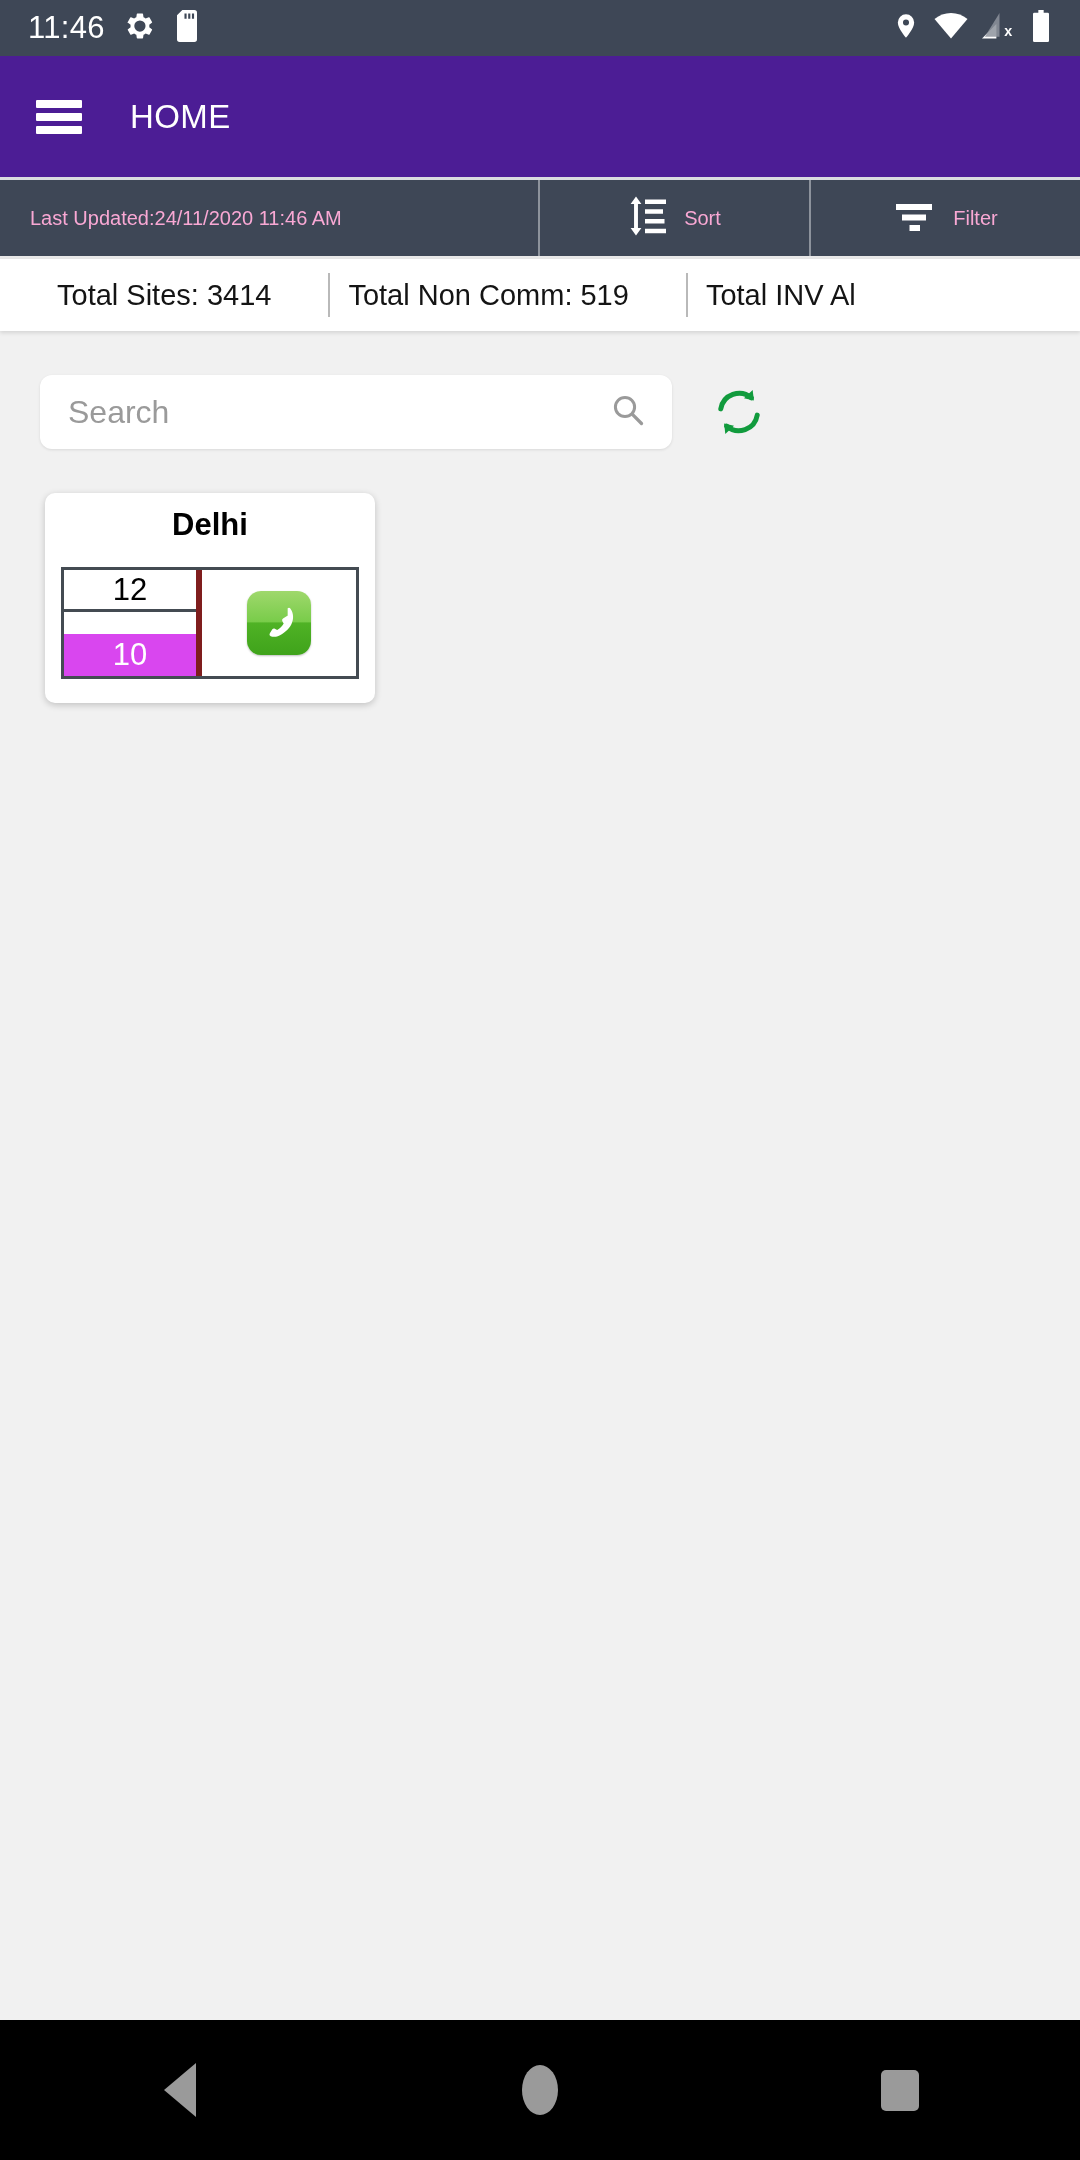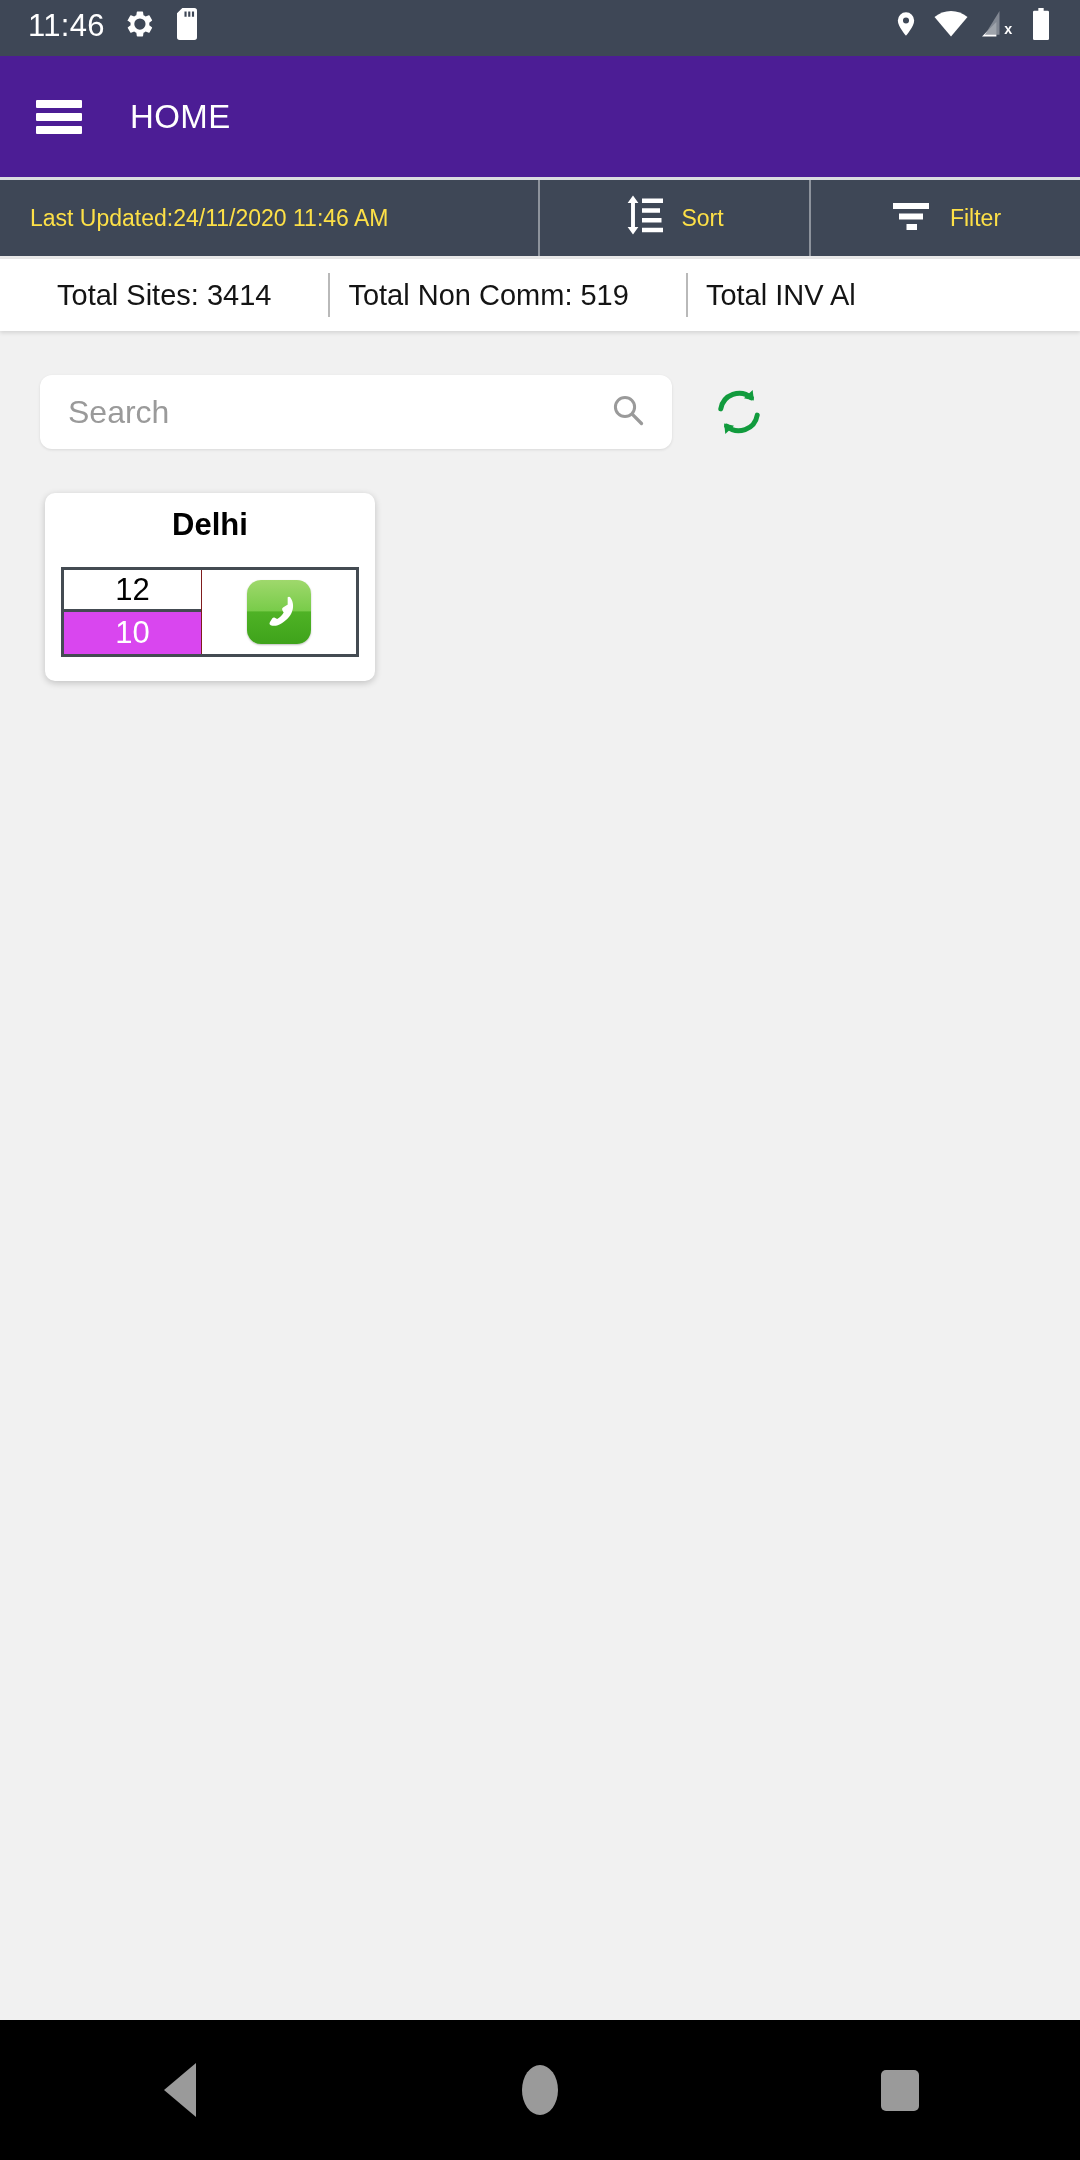--- a/index.html
+++ b/index.html
@@ -13,22 +13,22 @@
     font-family: "Liberation Sans", sans-serif;
     overflow: hidden;
     position: relative;
   }
 
   
   .status-bar {
     height: 56px;
     background: #3e4756;
     display: flex;
-    align-items: flex-start;
-    padding: 8px 28px;
+    align-items: center;
+    padding: 0 28px;
     box-sizing: border-box;
     gap: 22px;
   }
   .status-left {
     display: flex;
     align-items: center;
     gap: 20px;
   }
   .status-time {
     color: #ffffff;
@@ -79,22 +79,22 @@
     height: 76px;
     background: #3e4756;
     display: flex;
     align-items: stretch;
     border-bottom: 3px solid #e8e8e8;
   }
   .sub-item {
     display: flex;
     align-items: center;
     justify-content: center;
-    color: #fde047;
-    font-size: 23px;
+    color: #f9a8d4;
+    font-size: 20px;
     box-sizing: border-box;
   }
   .sub-updated {
     flex: 0 0 540px;
     justify-content: flex-start;
     padding-left: 30px;
     border-right: 2px solid #8d939c;
   }
   .sub-sort {
     flex: 1;
@@ -201,21 +201,22 @@
   }
   .card-table {
     display: flex;
     border: 3px solid #444b52;
     box-sizing: border-box;
   }
   .card-col-nums {
     flex: 1;
     display: flex;
     flex-direction: column;
-    border-right: 1px solid #7f1d1d;
+    border-right: 6px solid #7f1d1d;
+    gap: 22px;
   }
   .num-cell {
     height: 42px;
     display: flex;
     align-items: center;
     justify-content: center;
     font-size: 31px;
     box-sizing: border-box;
   }
   .num-top {

